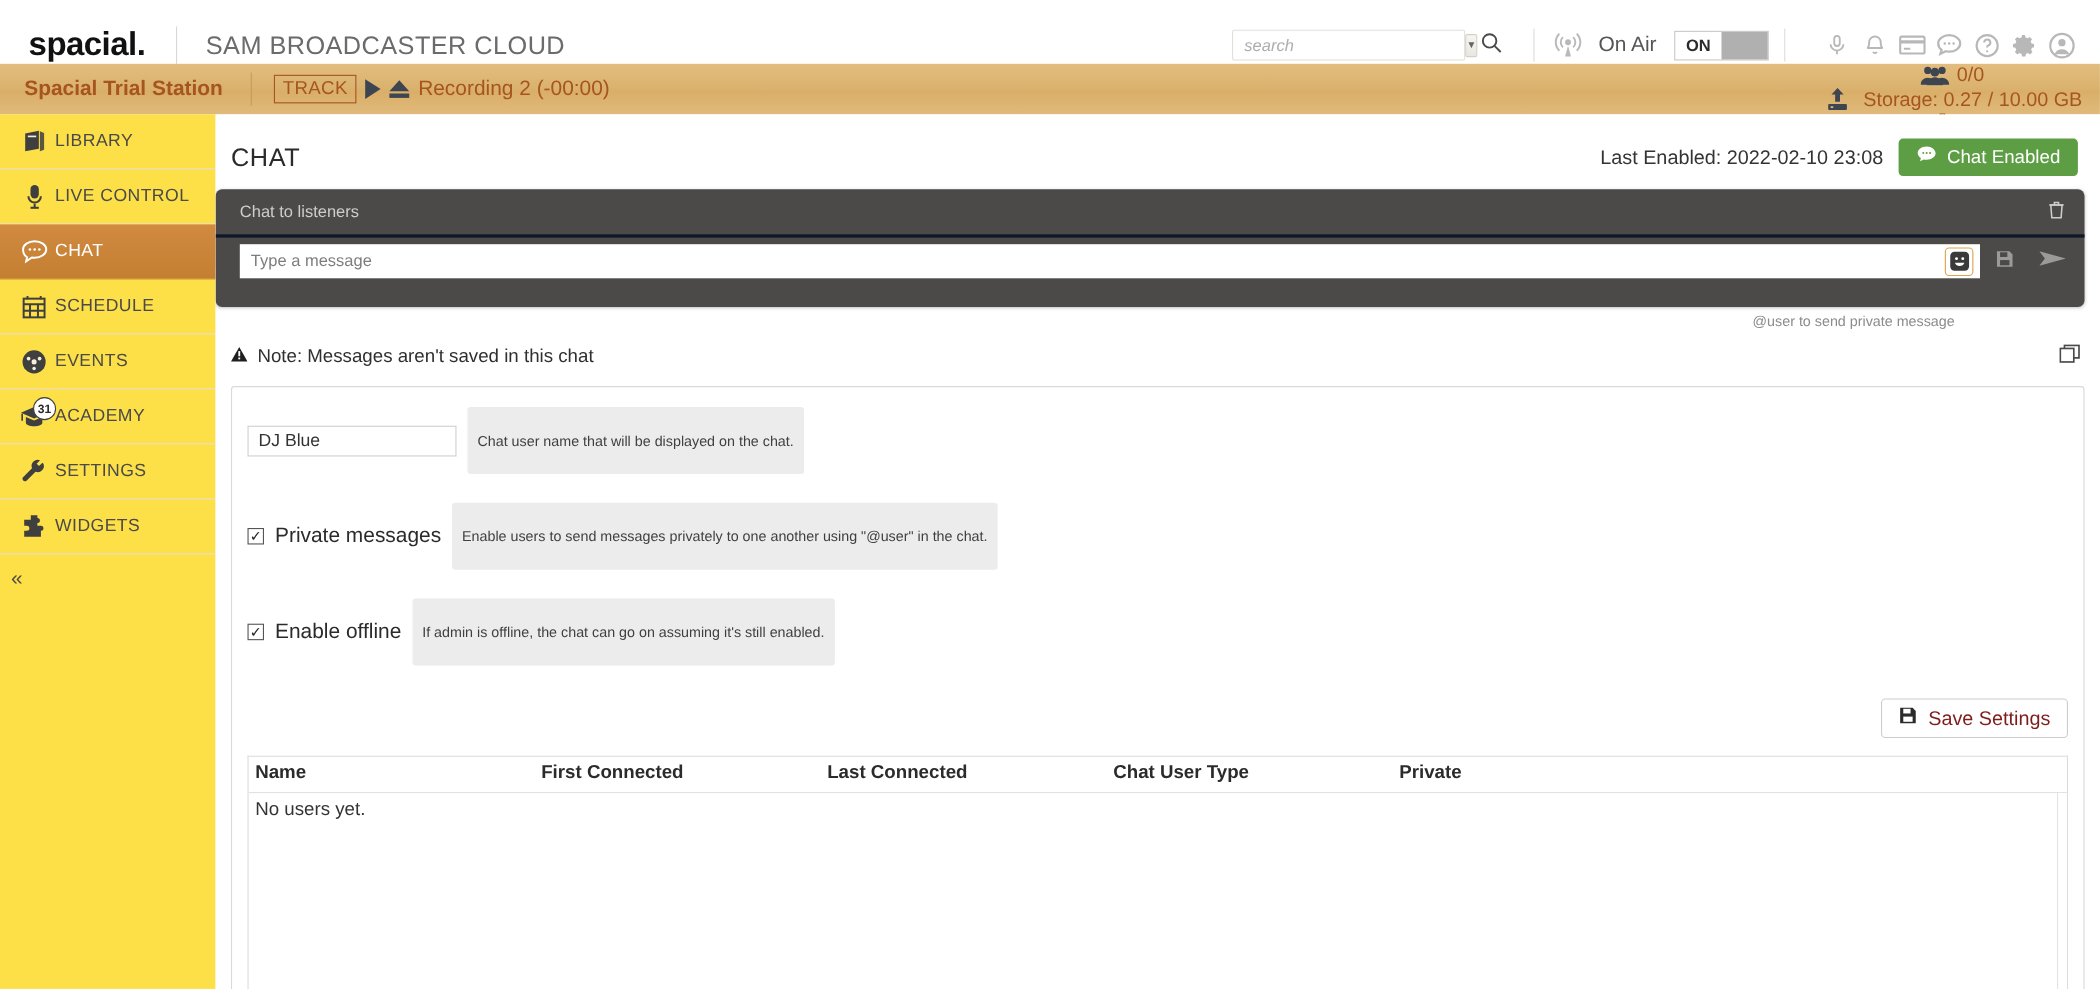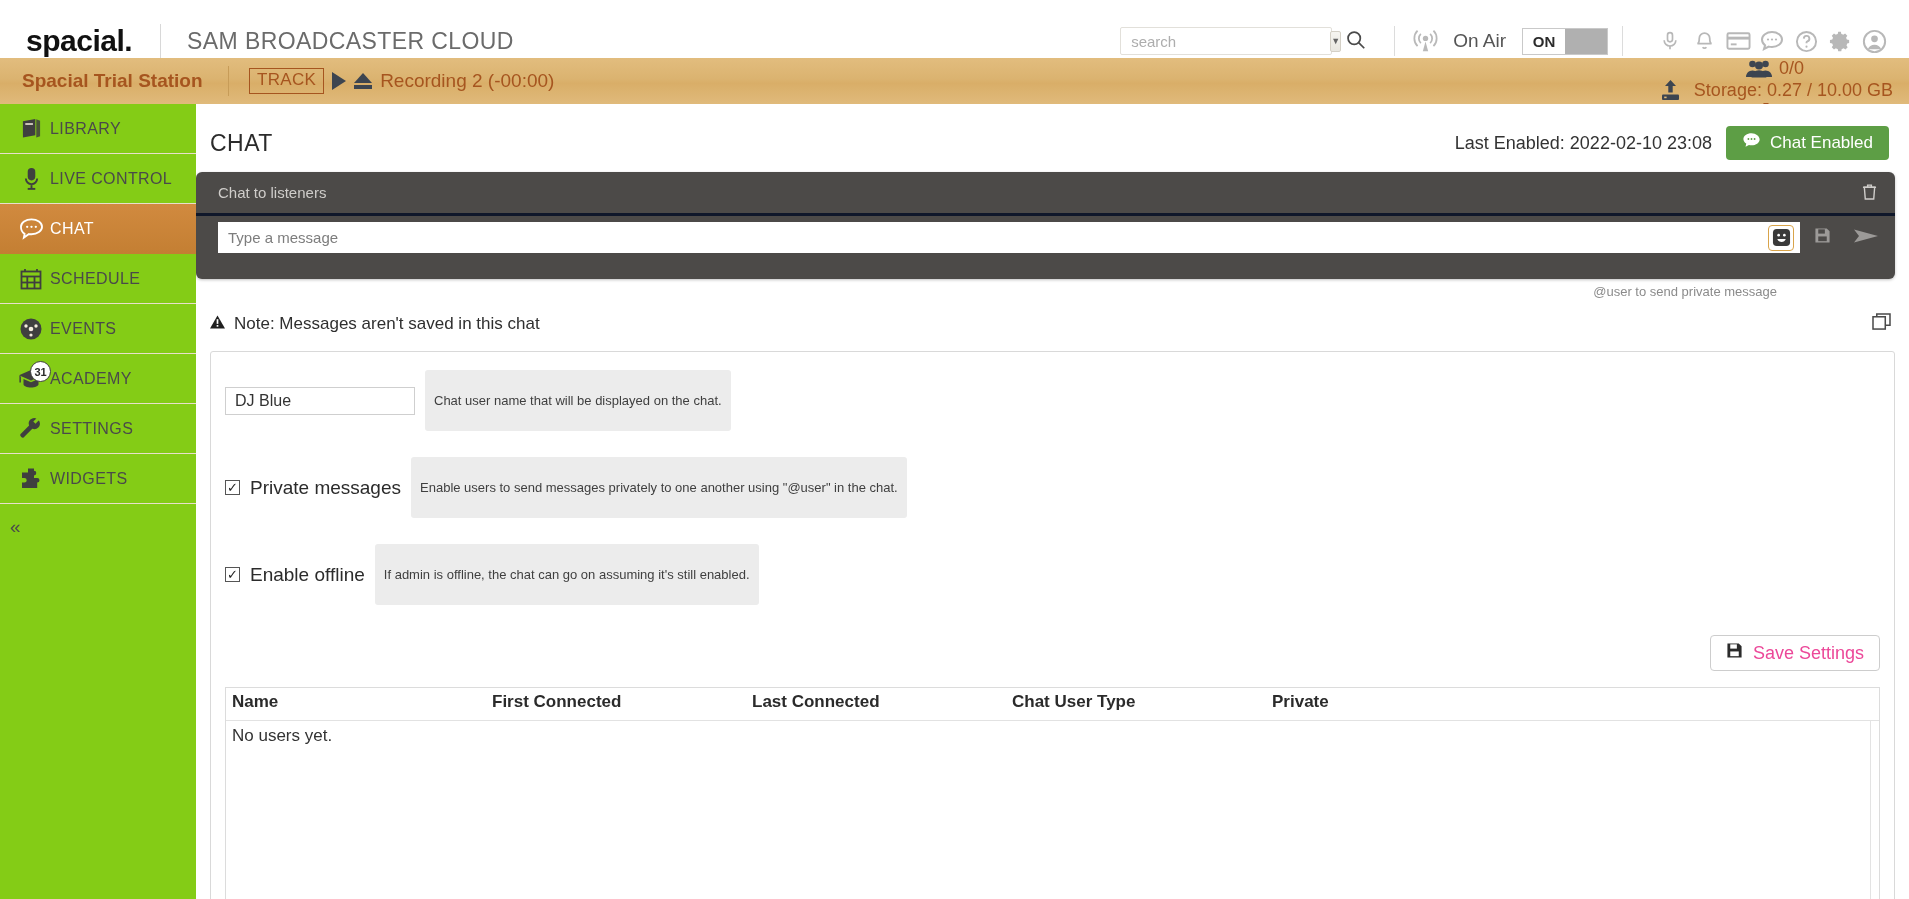--- a/index.html
+++ b/index.html
@@ -47,20 +47,21 @@
     background: #fff;
     display: flex; align-items: center;
     padding: 0 3px 0 10px;
     border-radius: 2px;
   }
   .search-input {
     border: 0; outline: 0; flex: 1;
     font-size: 15px; color: #9a9a9a;
     font-family: "Liberation Sans", sans-serif;
     background: transparent;
+    font-style: italic;
   }
   .search-input::placeholder { color:#adadad; }
   .search-caret {
     width: 22px; height: 21px;
     border: 1px solid #d4d0c6;
     background: linear-gradient(#f6f5f1,#e9e7e0);
     display: flex; align-items: center; justify-content: center;
     border-radius: 2px;
     font-size: 9px; color: #666;
   }
@@ -121,21 +122,21 @@
   .storage { display:flex; align-items:center; gap:11px; padding: 0 16px 0 18px; text-align: center; }
   .storage .txt { color:#a6551f; font-size:18px; }
   .chev-dd { padding-right: 18px; color:#a6551f; font-size: 22px; line-height: 1; }
 
   
   .body { display:flex; height: calc(899px - 58px - 46px); }
 
   
   .sidebar {
     width: 196px;
-    background: #84cc16;
+    background: #fde047;
     flex-shrink: 0;
     position: relative;
   }
   .nav-item {
     height: 50px;
     display:flex; align-items:center;
     padding-left: 12px;
     border-bottom: 1px solid #e8dfcc;
     color:#4c4c4c;
     position: relative;
@@ -269,21 +270,21 @@
     width:15px;height:15px;border:1px solid #555;background:#fff;
     display:flex;align-items:center;justify-content:center;
     font-size:13px; color:#222; line-height:1;
   }
   .check-label { font-size:19px; color:#2b2b2b; }
   .save-settings-row { display:flex; justify-content:flex-end; margin-top: 30px; }
   .btn-light {
     border:1px solid #cdcdcd; background:#fff;
     border-radius:4px; height:36px; padding: 0 15px;
     display:flex; align-items:center; gap:10px;
-    font-size:18px; color:#ec4899; cursor:pointer;
+    font-size:18px; color:#7f1d1d; cursor:pointer;
     font-family:"Liberation Sans", sans-serif;
   }
 
   
   .tbl-wrap { margin-top: 16px; border:1px solid #dcdcdc; border-bottom:0; }
   table { width:100%; border-collapse:collapse; }
   thead th {
     text-align:left; font-size:17px; color:#2b2b2b;
     padding: 4px 6px 8px 6px; font-weight:bold;
     border-bottom:1px solid #e2e2e2;

